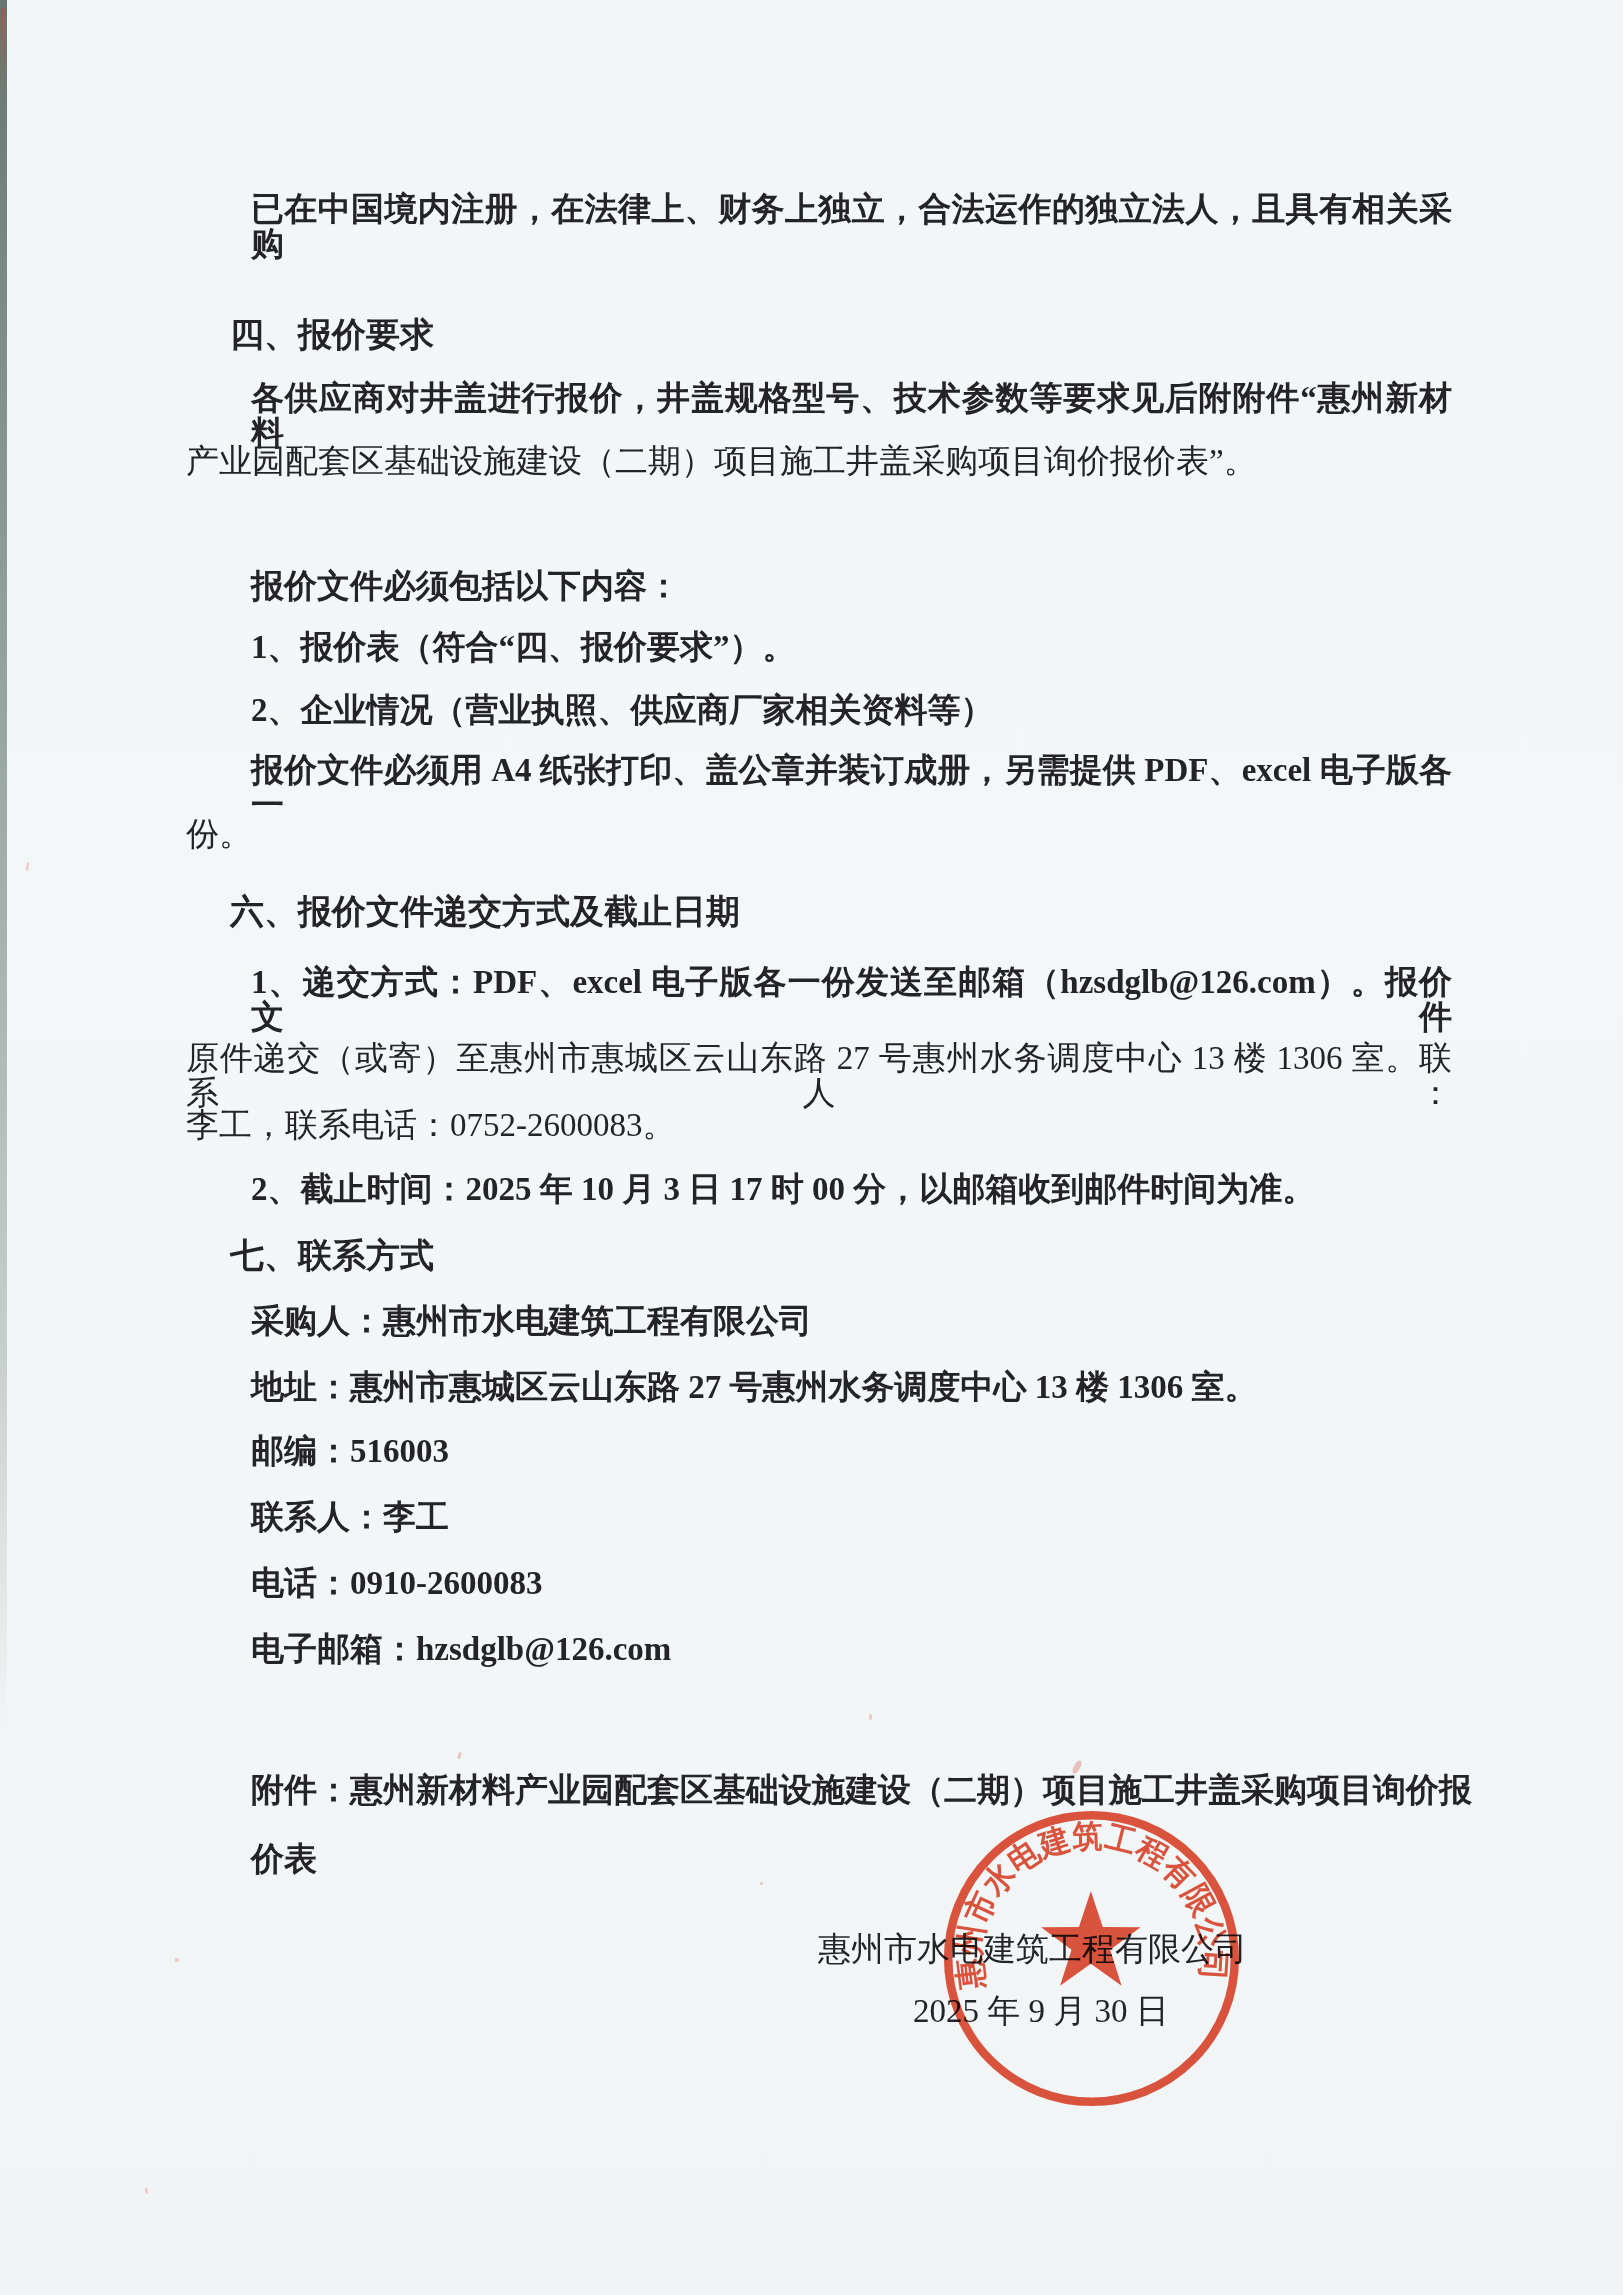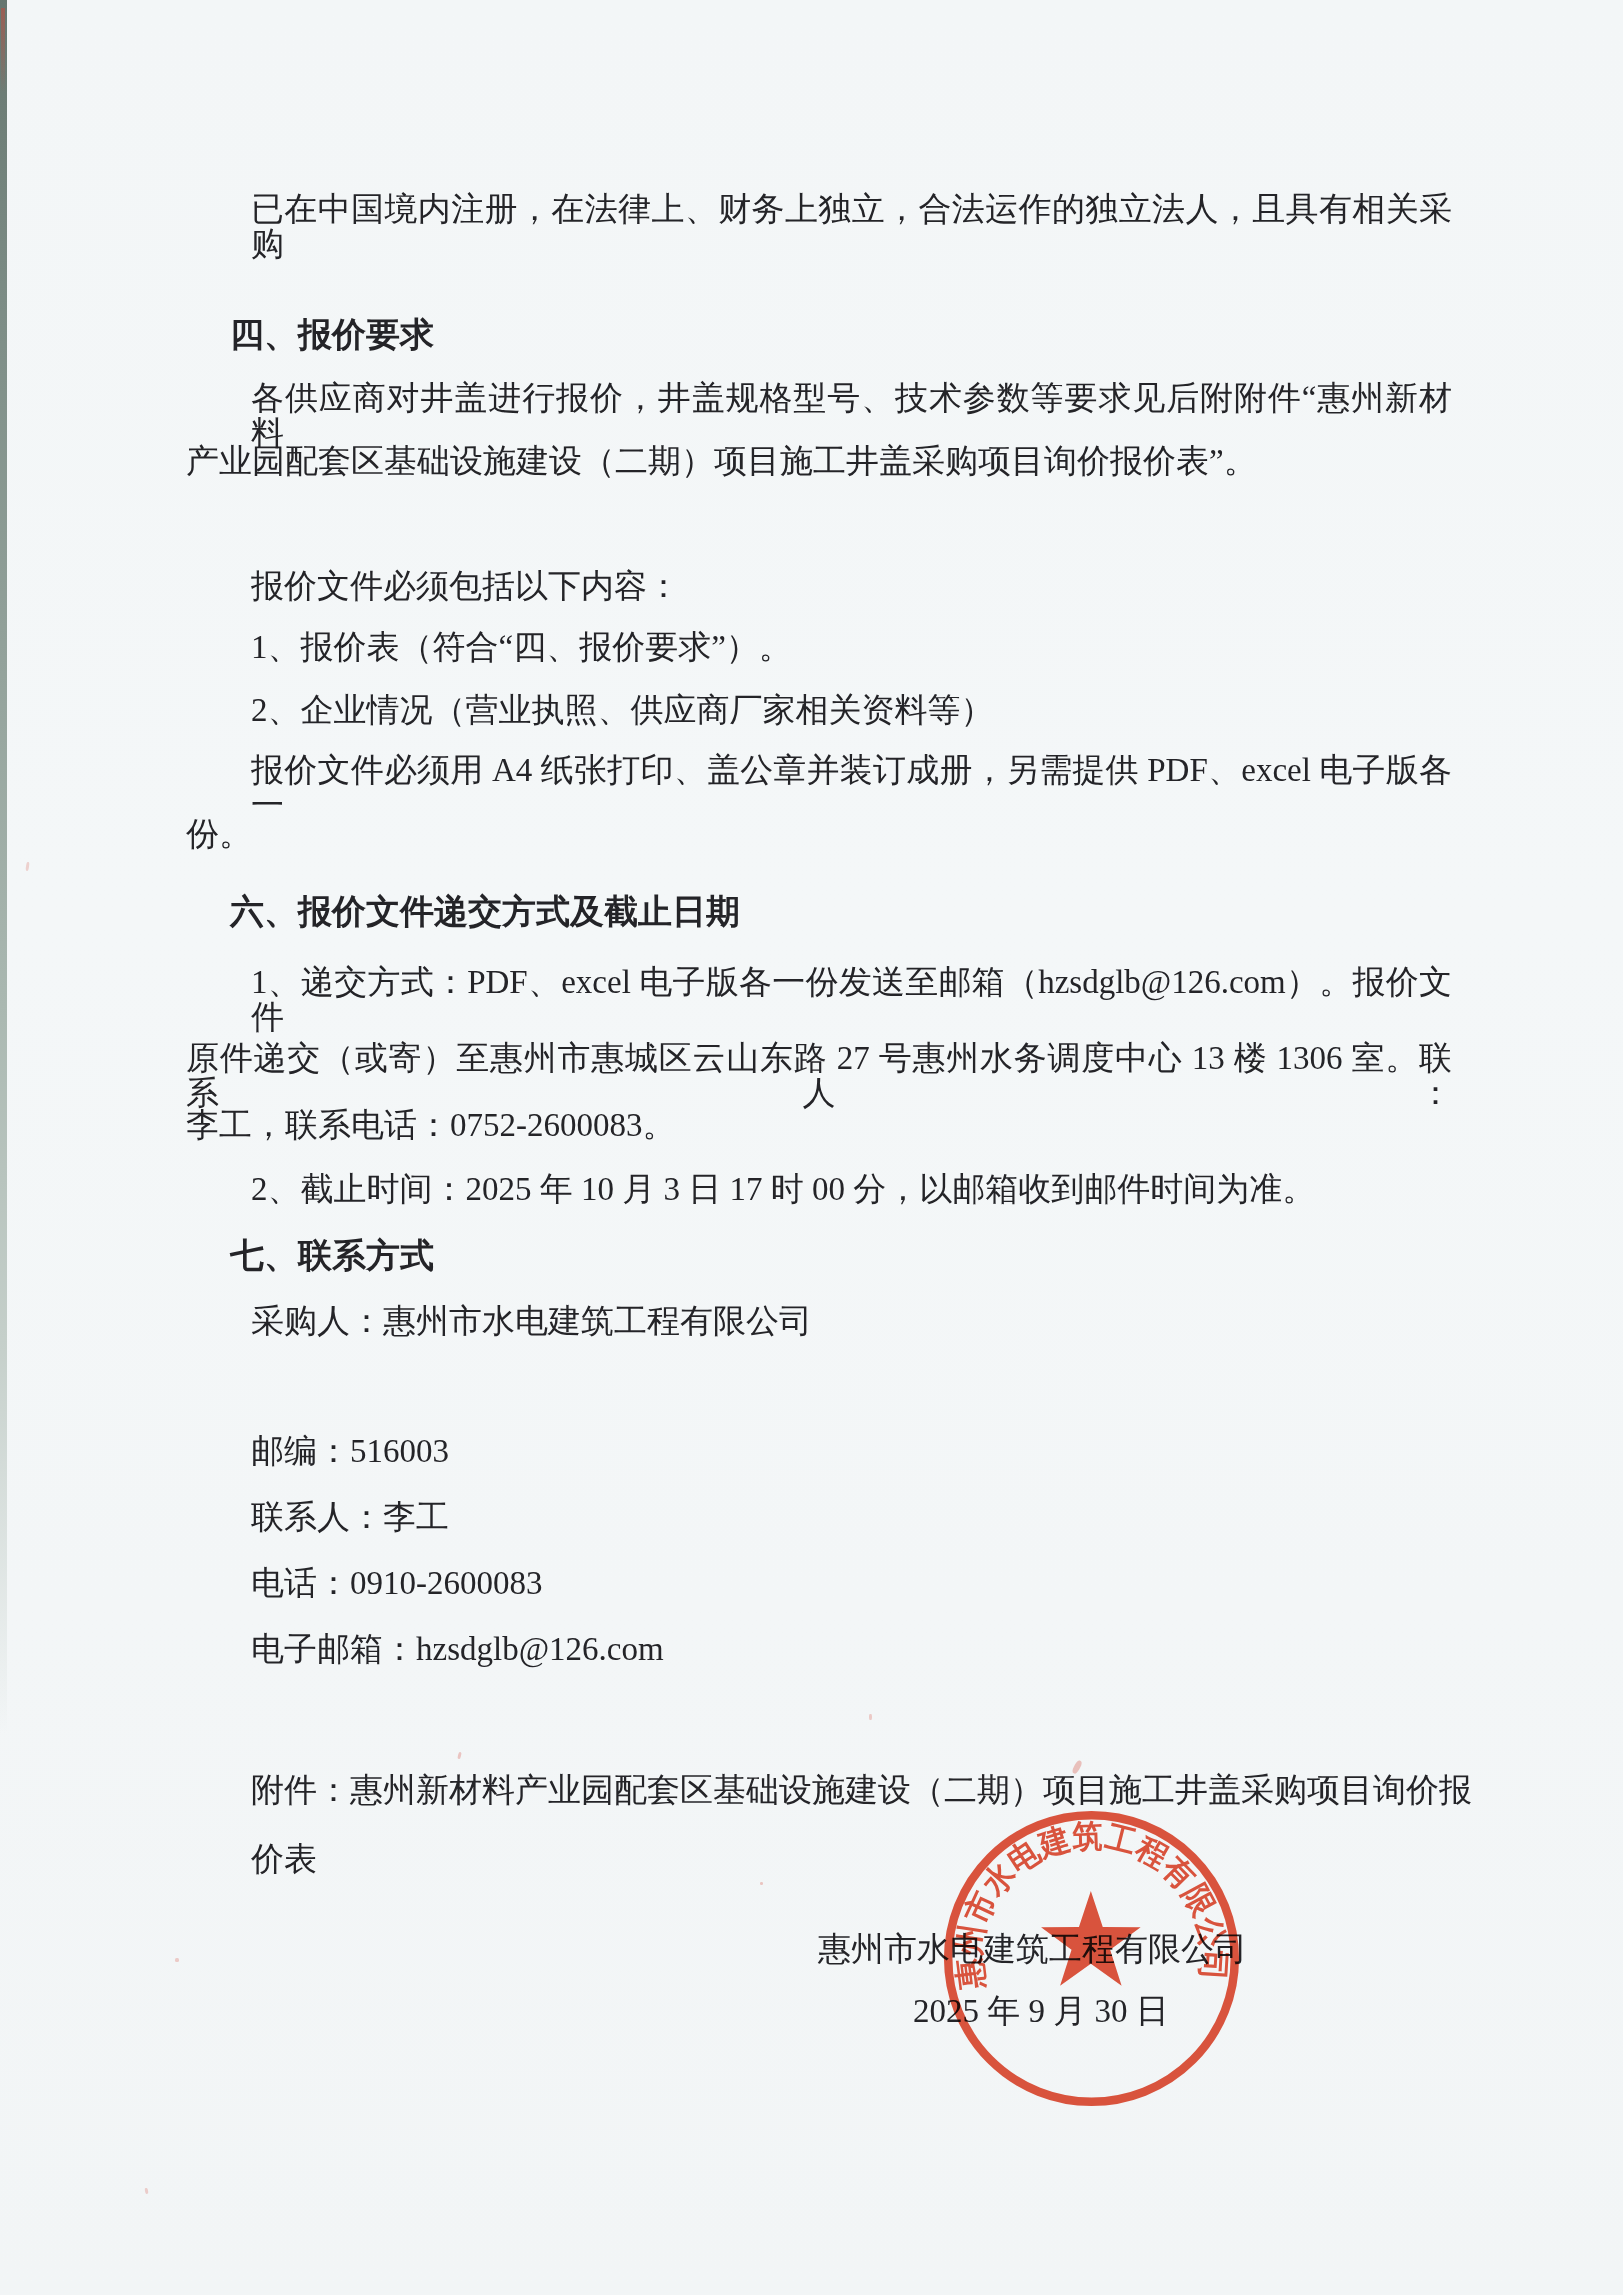--- a/index.html
+++ b/index.html
@@ -17,21 +17,21 @@
   }
   .edge-strip-red{
     position:absolute;left:0.7px;top:7.9px;width:3.9px;height:85px;
     background:linear-gradient(180deg,rgba(196,74,60,.55),rgba(196,74,60,0));
   }
   .ln{
     position:absolute;left:186px;width:1266px;
     font-size:33px;line-height:35px;white-space:pre;
     letter-spacing:0;
   }
-  .ind{padding-left:65px;width:1201px;}
+  .ind{padding-left:65px;width:1201px;font-weight:bold;}
   .just{white-space:normal;text-align:justify;text-align-last:justify;}
   .hd{font-weight:700;font-size:34px;margin-left:44px;}
   .sig{position:absolute;font-size:33px;line-height:35px;white-space:pre;}
   
   .art{position:absolute;background:#e08a80;border-radius:40%;}
   .seal{position:absolute;left:941px;top:1808px;width:301px;height:301px;
         mix-blend-mode:multiply;opacity:.92;}
 </style>
 </head>
 <body>
@@ -50,20 +50,21 @@
   <div class="ln ind" style="top:693px">2、企业情况（营业执照、供应商厂家相关资料等）</div>
   <div class="ln ind just" style="top:753px">报价文件必须用 A4 纸张打印、盖公章并装订成册，另需提供 PDF、excel 电子版各一</div>
   <div class="ln" style="top:817px">份。</div>
   <div class="ln hd" style="top:894px">六、报价文件递交方式及截止日期</div>
   <div class="ln ind just" style="top:965px">1、递交方式：PDF、excel 电子版各一份发送至邮箱（hzsdglb@126.com）。报价文件</div>
   <div class="ln just" style="top:1041px">原件递交（或寄）至惠州市惠城区云山东路 27 号惠州水务调度中心 13 楼 1306 室。联系人：</div>
   <div class="ln" style="top:1108px">李工，联系电话：0752-2600083。</div>
   <div class="ln ind" style="top:1172px">2、截止时间：2025 年 10 月 3 日 17 时 00 分，以邮箱收到邮件时间为准。</div>
   <div class="ln hd" style="top:1238px">七、联系方式</div>
   <div class="ln ind" style="top:1304px">采购人：惠州市水电建筑工程有限公司</div>
+  <div class="ln ind" style="top:1370px">地址：惠州市惠城区云山东路 27 号惠州水务调度中心 13 楼 1306 室。</div>
   <div class="ln ind" style="top:1434px">邮编：516003</div>
   <div class="ln ind" style="top:1500px">联系人：李工</div>
   <div class="ln ind" style="top:1566px">电话：0910-2600083</div>
   <div class="ln ind" style="top:1632px">电子邮箱：hzsdglb@126.com</div>
   <div class="ln ind" style="top:1773px">附件：惠州新材料产业园配套区基础设施建设（二期）项目施工井盖采购项目询价报</div>
   <div class="ln ind" style="top:1842px">价表</div>
 
   <div class="sig" style="left:818px;top:1932px">惠州市水电建筑工程有限公司</div>
   <div class="sig" style="left:913px;top:1994px">2025 年 9 月 30 日</div>
 

